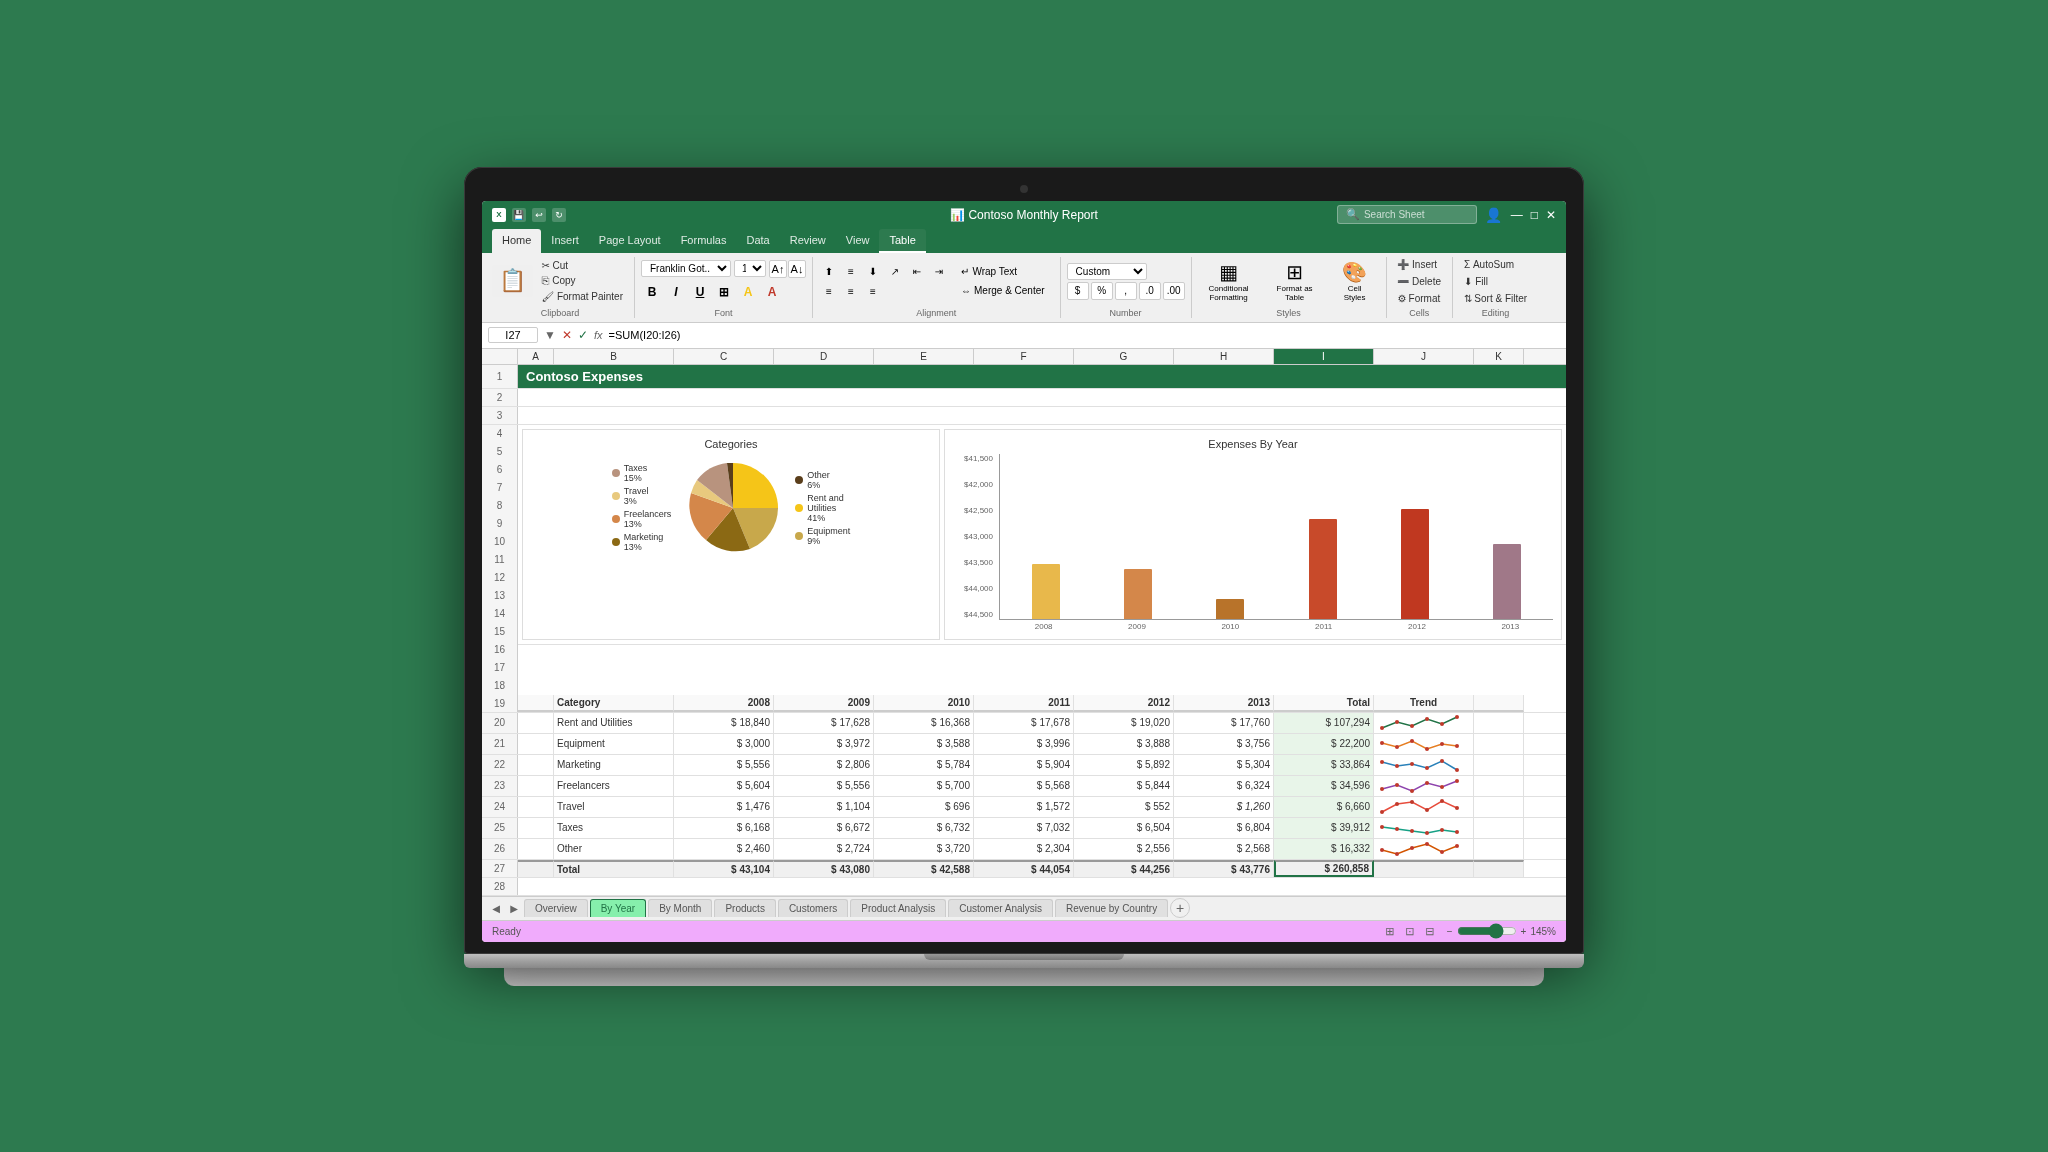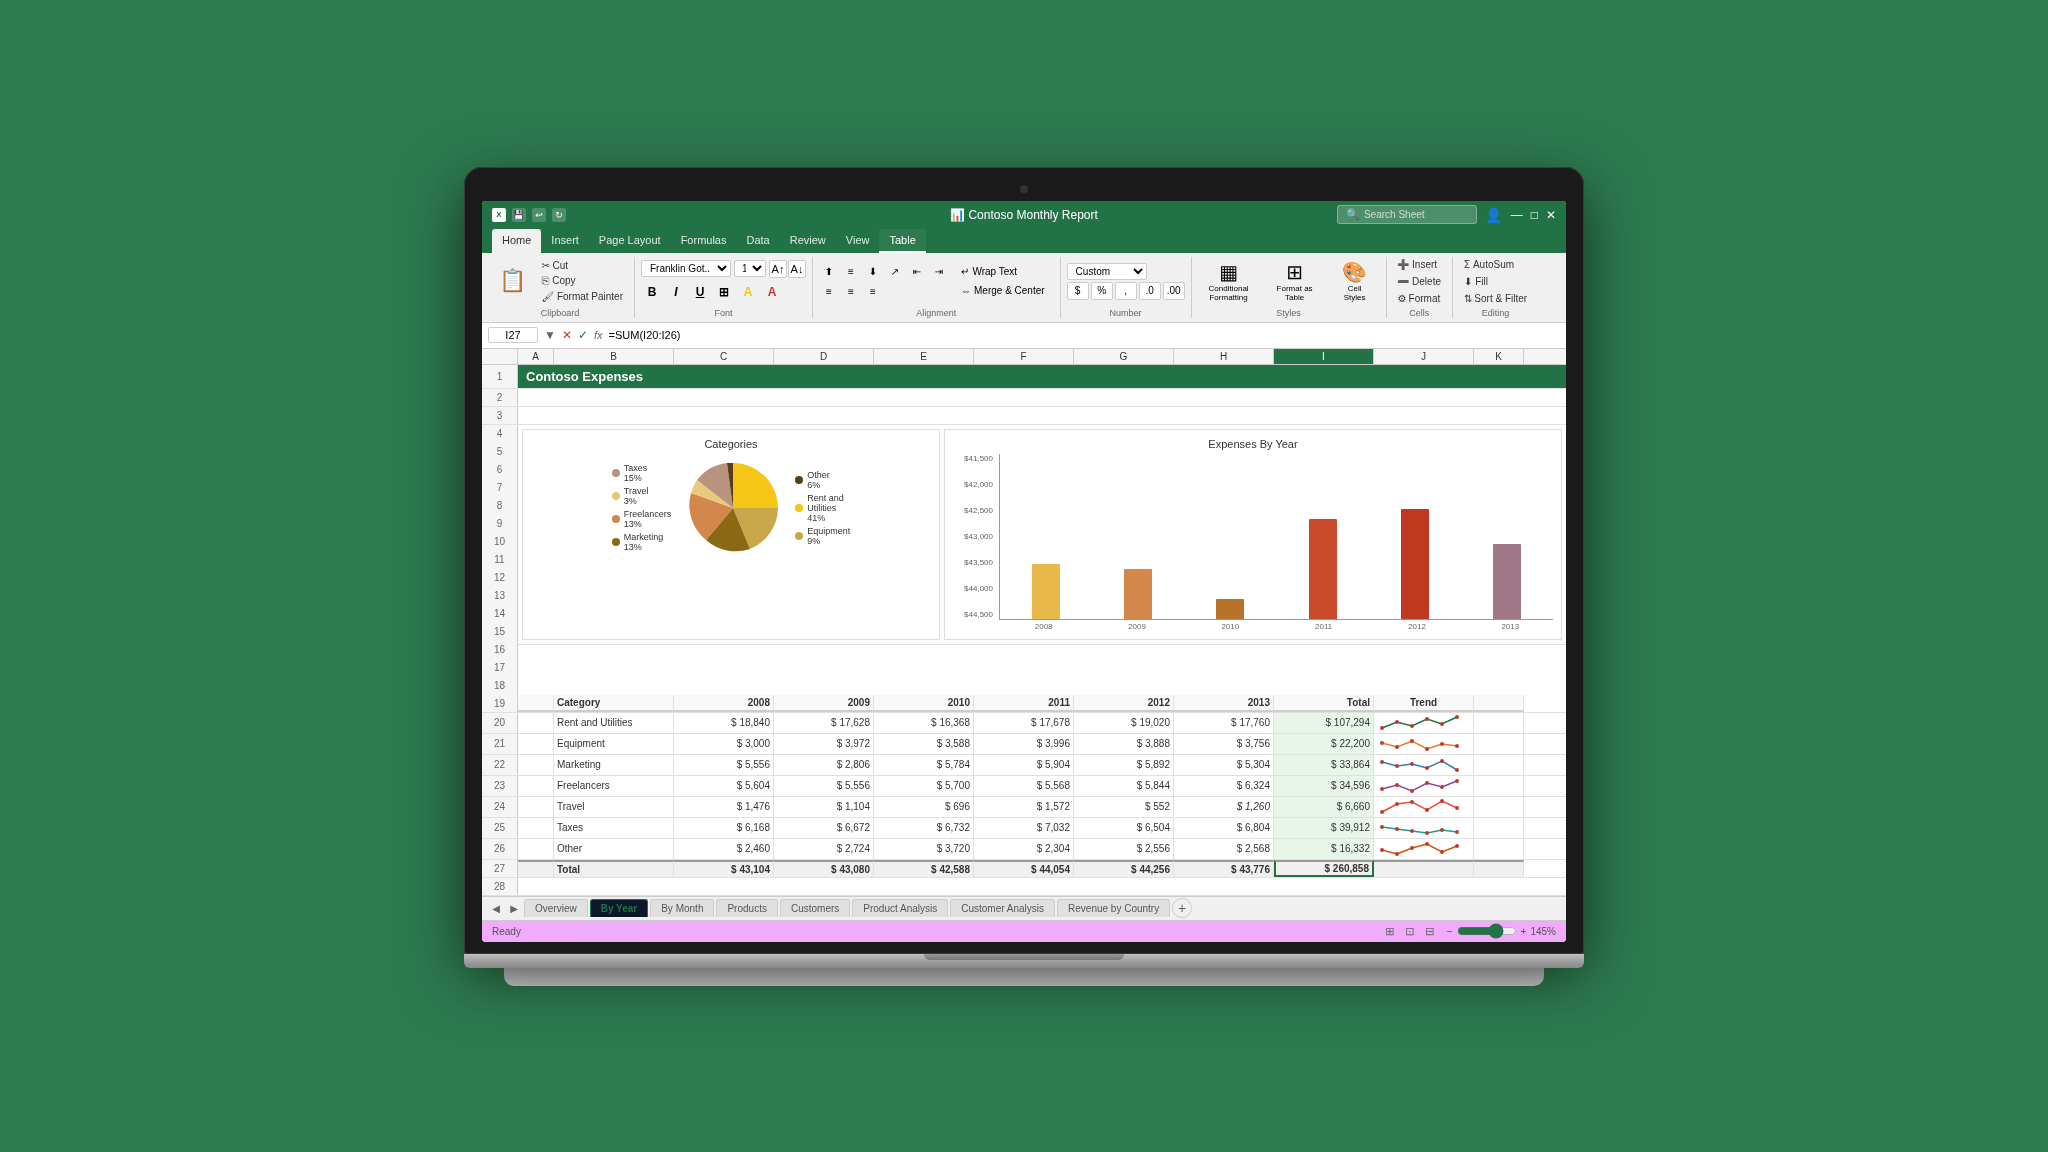--- a/index.html
+++ b/index.html
@@ -471,23 +471,23 @@
       padding: 3px 10px;
       font-size: 10px;
       cursor: pointer;
       border: 1px solid #ccc;
       border-bottom: none;
       border-radius: 3px 3px 0 0;
       background: #e0e0e0;
       color: #555;
     }
     .sheet-tab.active {
-      background: #0f172a;
+      background: #86efac;
       color: #217346;
-      font-weight: 700;
+      font-weight: 400;
       border-color: #217346;
     }
     .add-sheet-btn {
       width: 20px; height: 20px;
       border: 1px solid #ccc; border-radius: 50%;
       background: none; cursor: pointer;
       display: flex; align-items: center; justify-content: center;
       font-size: 14px; color: #666;
     }
 

